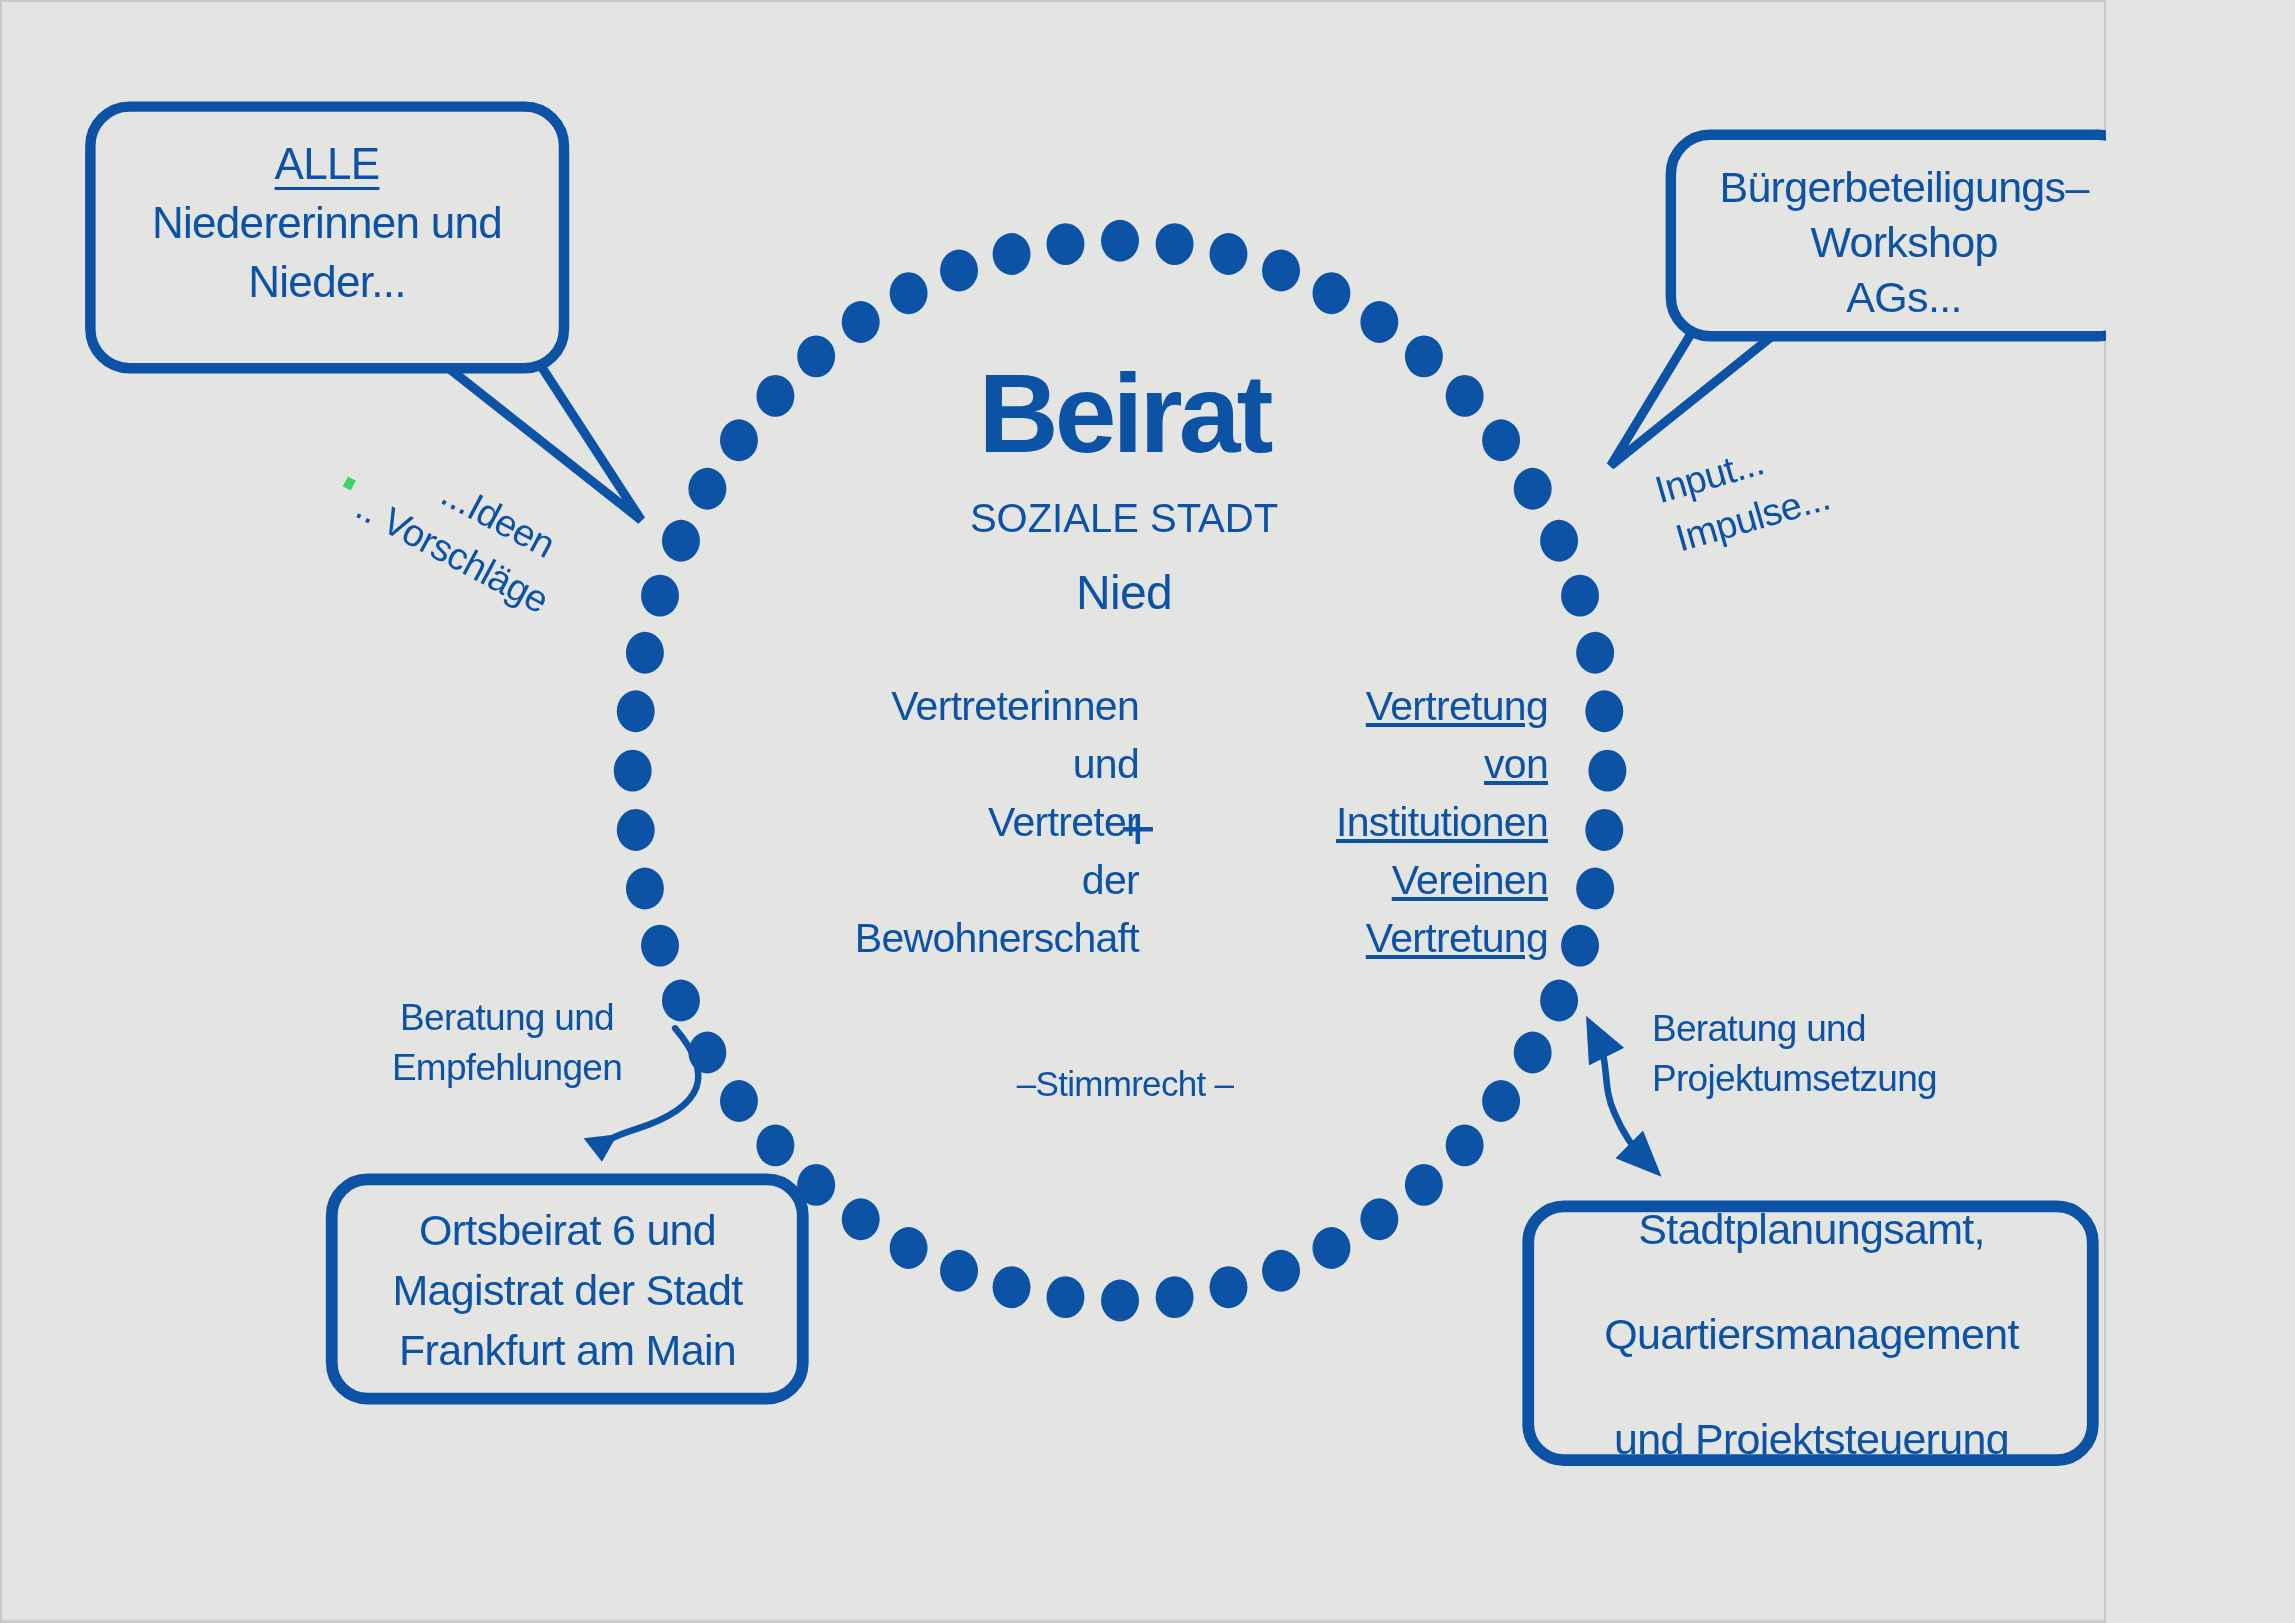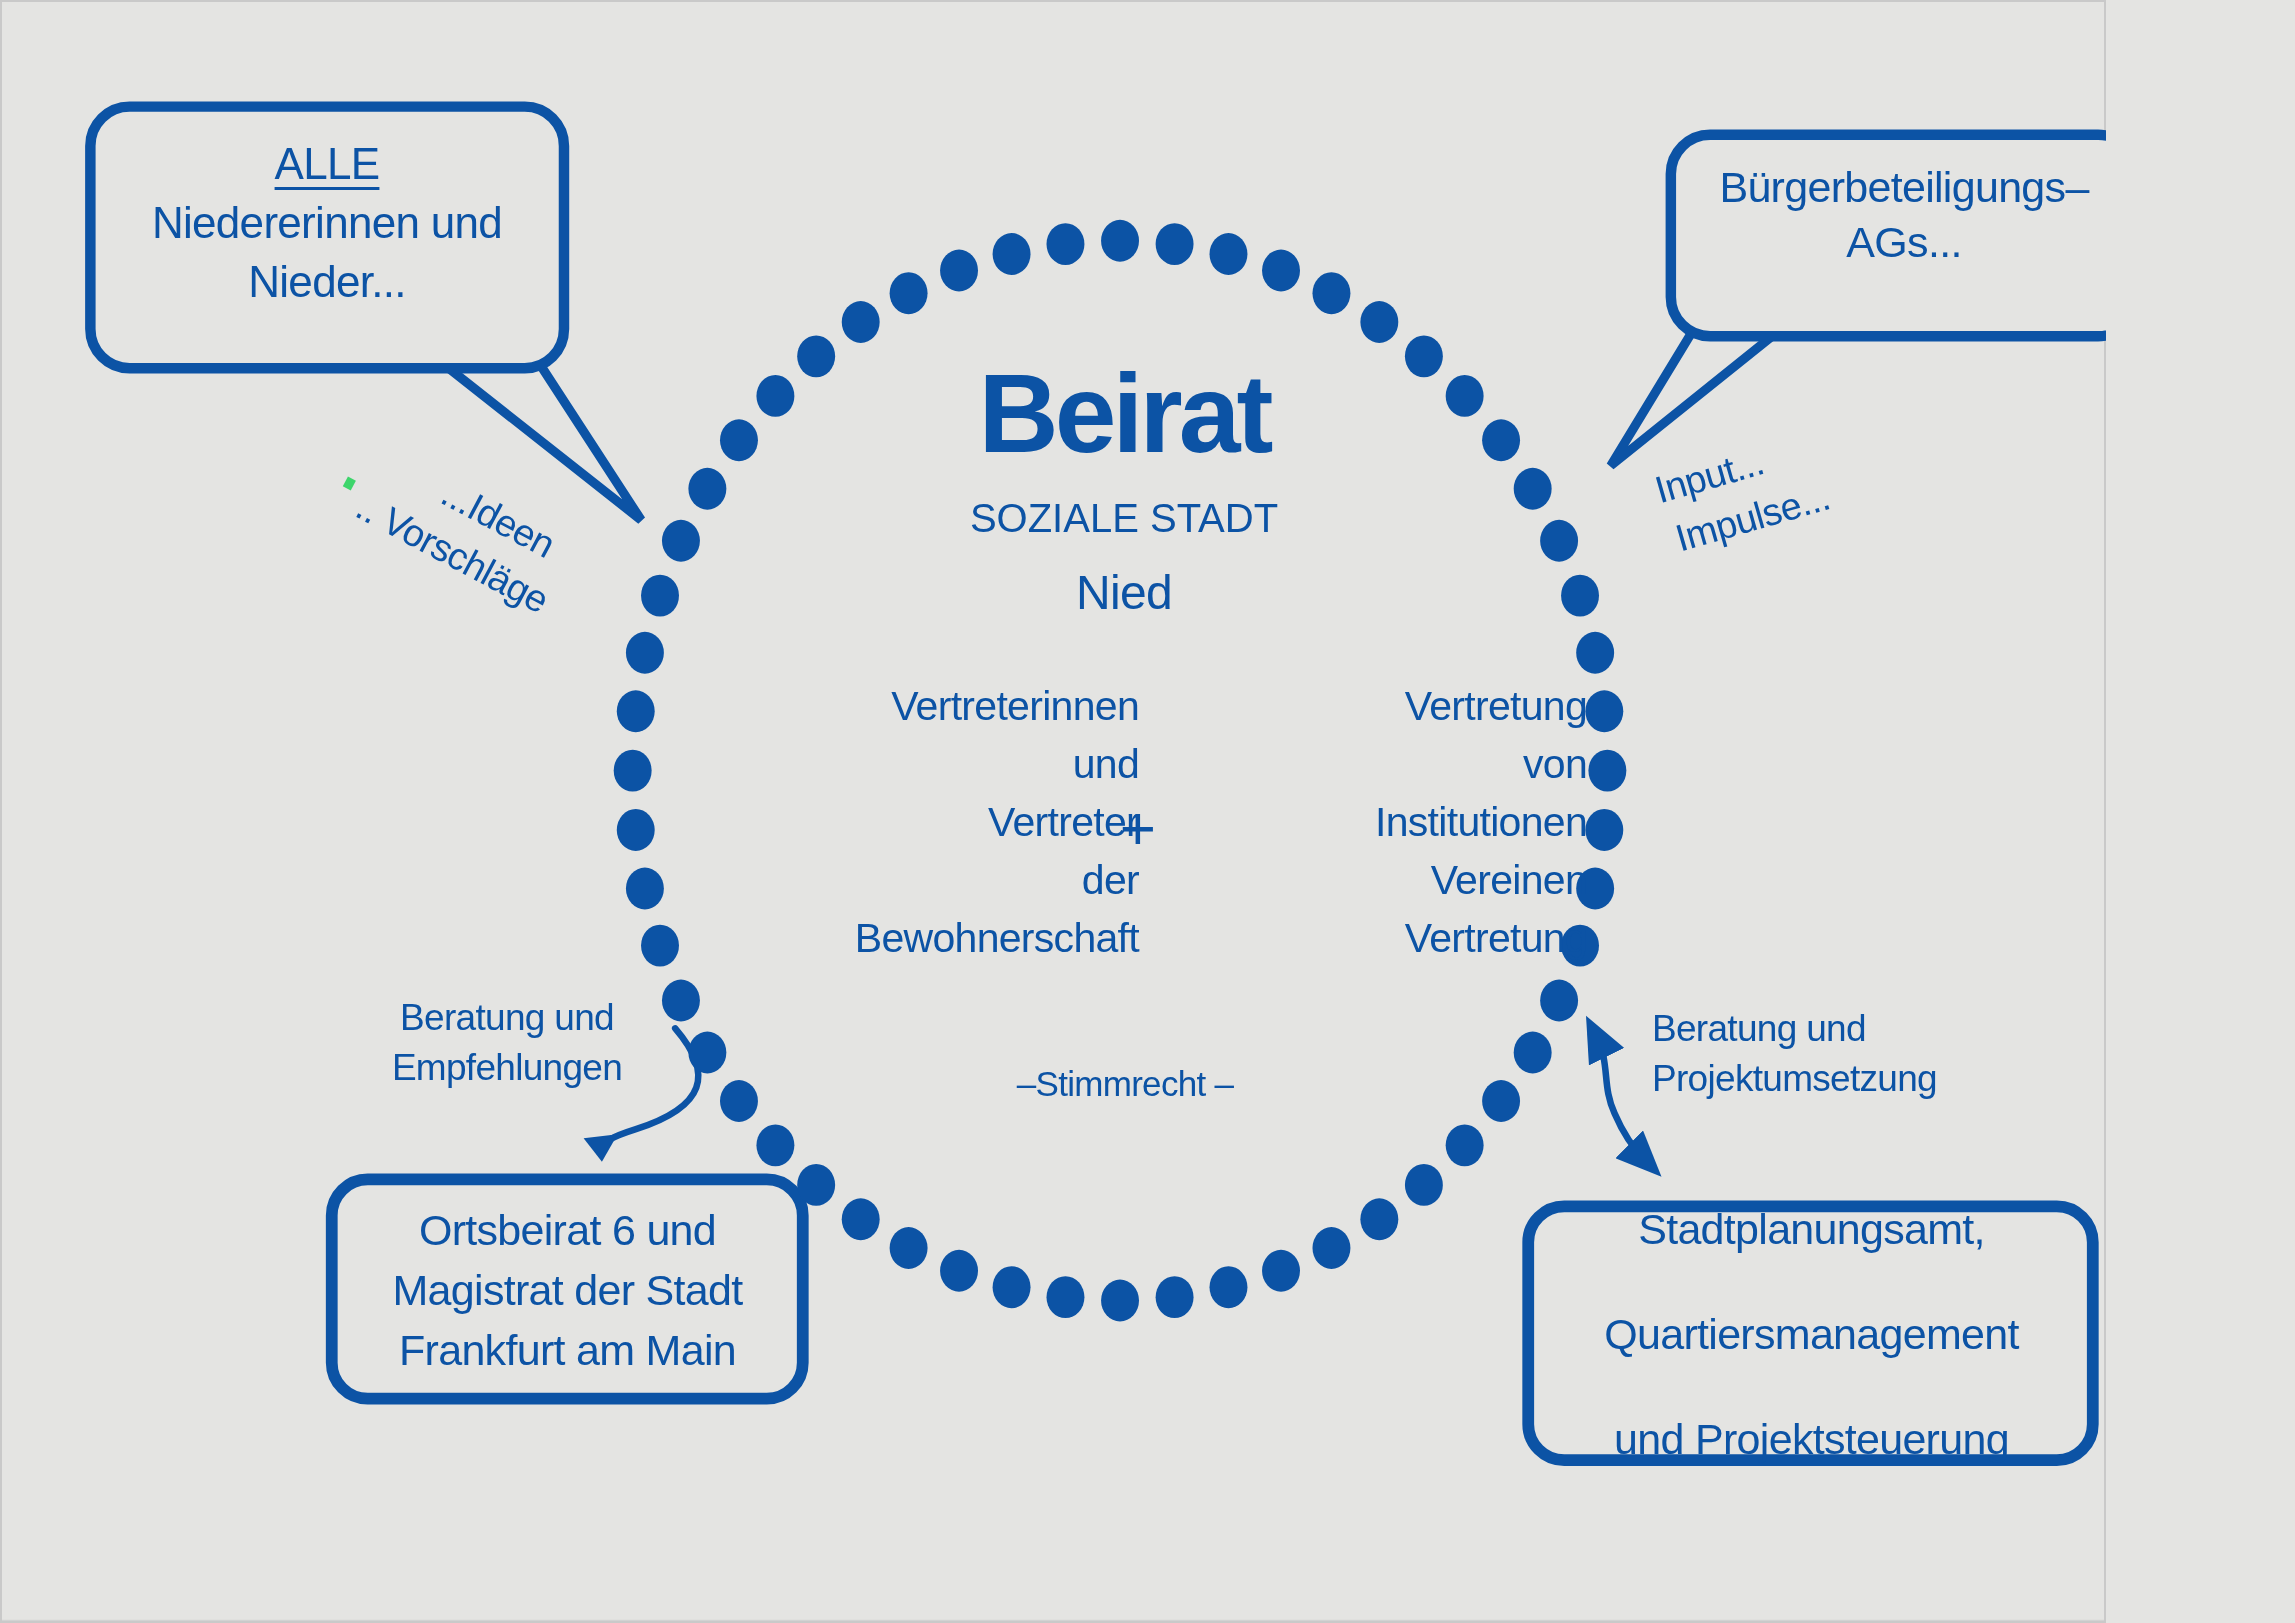--- a/index.html
+++ b/index.html
@@ -143,40 +143,41 @@
   </svg>
 
   <div class="txt bubble-txt" style="left:98px;top:134px;">
     <div class="u">ALLE</div>
     <div>Niedererinnen und</div>
     <div>Nieder...</div>
   </div>
 
   <div class="txt bubble-txt" style="left:1675px;top:160px;line-height:55px;font-size:43px;">
     <div>Bürgerbeteiligungs–</div>
+    <div>Workshop</div>
     <div>AGs...</div>
   </div>
 
   <div class="txt title-block">
     <div class="title-main">Beirat</div>
     <div class="title-sub">SOZIALE STADT</div>
     <div class="title-area">Nied</div>
   </div>
 
   <div class="txt col" style="left:681px;">
     <div>Vertreterinnen</div>
     <div>und</div>
     <div>Vertreter</div>
     <div>der</div>
     <div>Bewohnerschaft</div>
   </div>
 
   <div class="txt plus">+</div>
 
-  <div class="txt col" style="left:1129px;">
+  <div class="txt col" style="left:1090px;text-decoration:underline;">
     <div>Vertretung</div>
     <div>von</div>
     <div>Institutionen</div>
     <div>Vereinen</div>
     <div>Vertretung</div>
   </div>
 
   <div class="txt voting">–Stimmrecht  –</div>
 
   <div class="txt rot rot-left">

